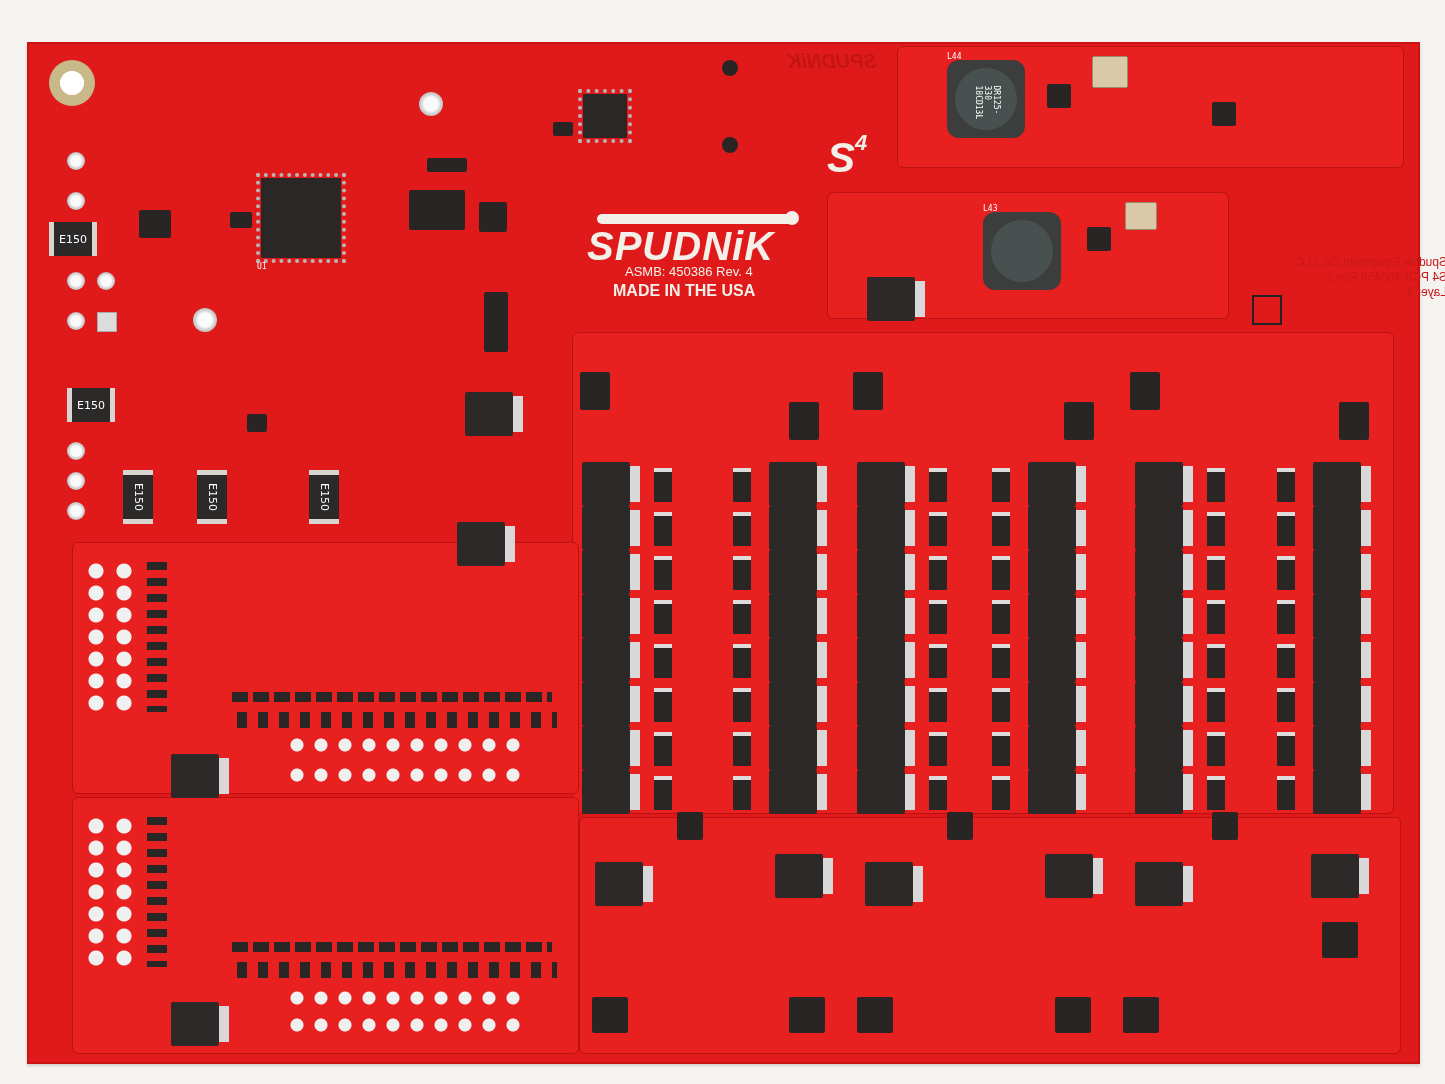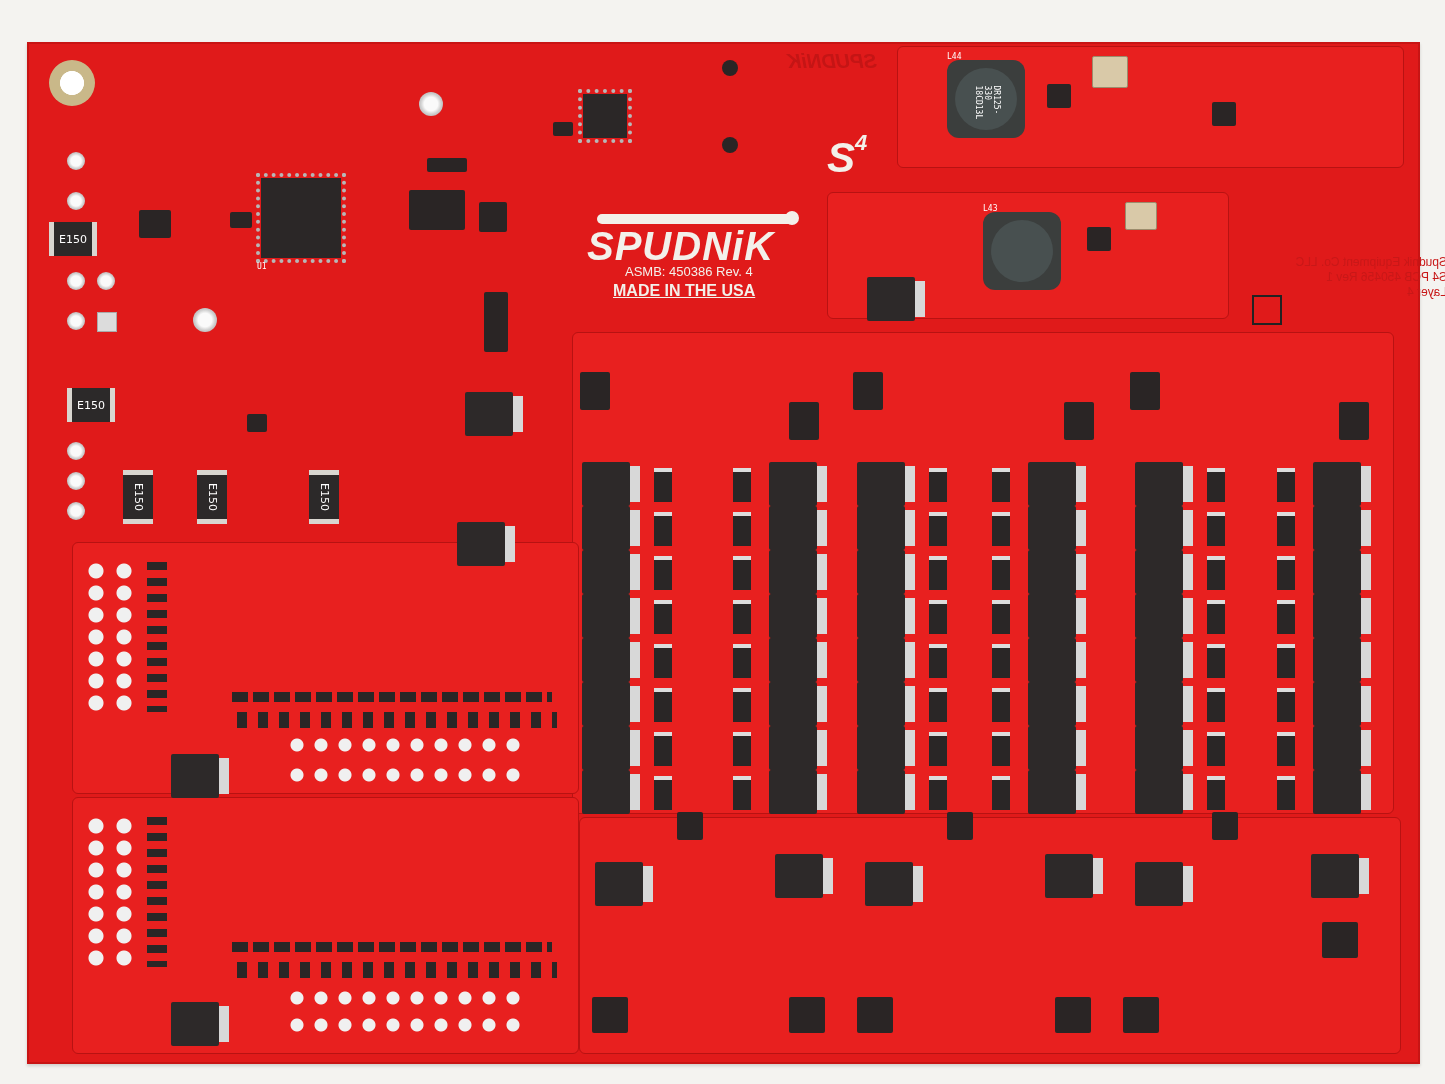--- a/index.html
+++ b/index.html
@@ -73,21 +73,21 @@
 
   <div class="s4">
     <span>S</span><sup>4</sup>
   </div>
 
   <div class="logo" style="left:560px;top:172px;">
     <div class="bar"></div>
     <div class="brand">SPUDNiK</div>
   </div>
   <div class="asmb" style="left:598px;top:222px;">ASMB: 450386  Rev. 4</div>
-  <div class="made" style="left:586px;top:240px;text-decoration:underline;">MADE IN THE USA</div>
+  <div class="made" style="left:586px;top:240px;">MADE IN THE USA</div>
 
   <div class="qfp" style="left:234px;top:136px;width:80px;height:80px;"></div>
   <span class="silk" style="left:230px;top:220px;">U1</span>
   <div class="qfp" style="left:556px;top:52px;width:44px;height:44px;"></div>
   <div class="ic" style="left:400px;top:116px;width:40px;height:14px;"></div>
   <div class="ic" style="left:382px;top:148px;width:56px;height:40px;"></div>
   <div class="ic" style="left:452px;top:160px;width:28px;height:30px;"></div>
   <div class="ic" style="left:112px;top:168px;width:32px;height:28px;"></div>
   <div class="ic" style="left:457px;top:250px;width:24px;height:60px;"></div>
   <div class="dpak" style="left:438px;top:350px;"></div>

